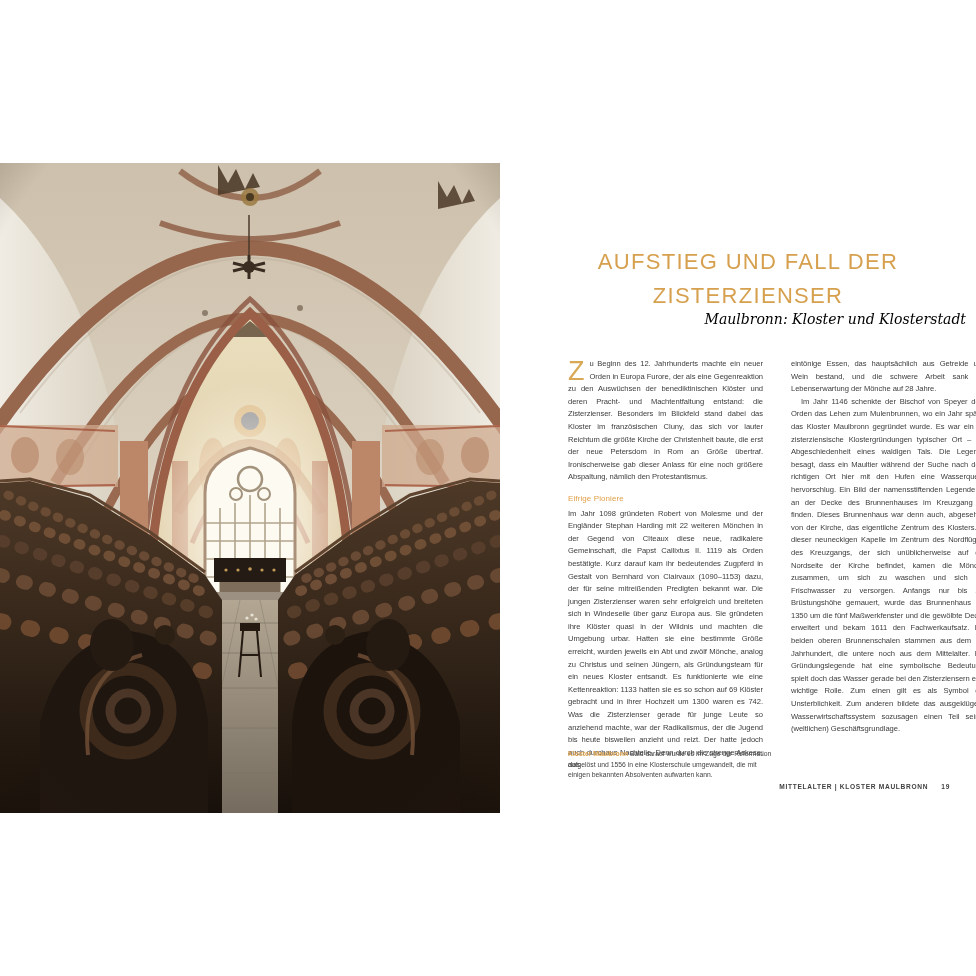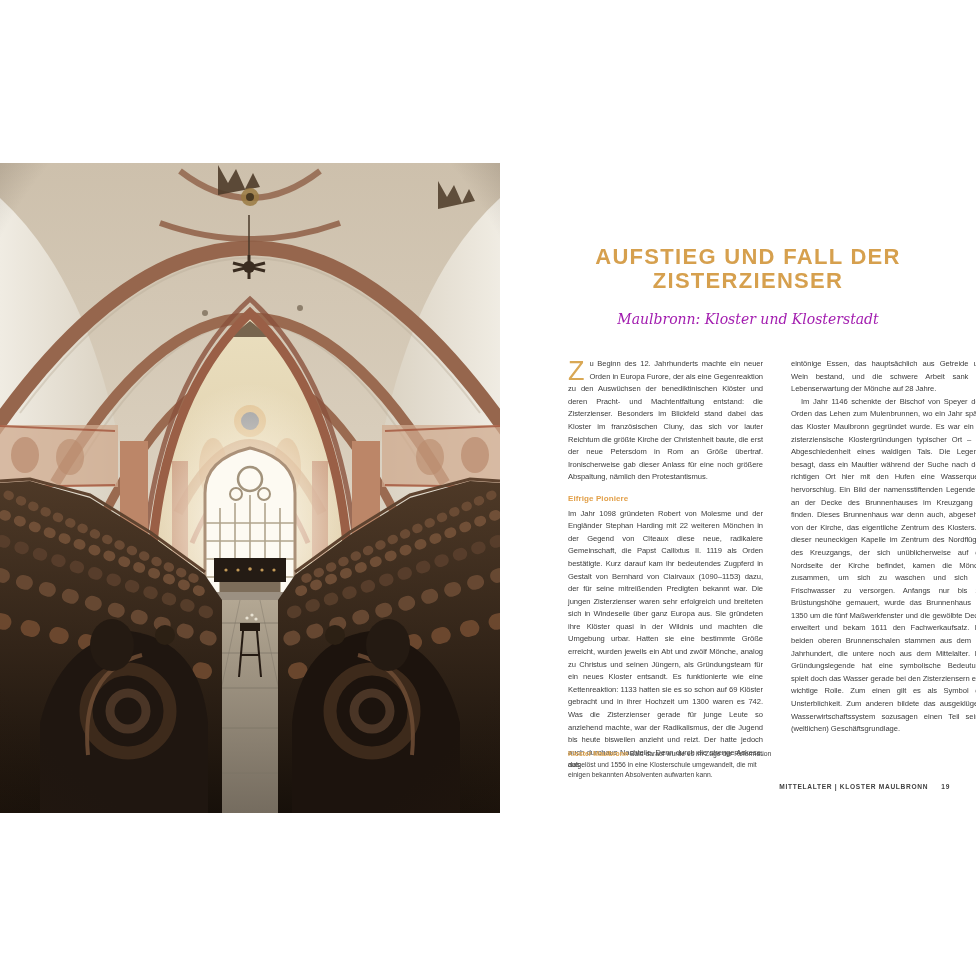--- a/index.html
+++ b/index.html
@@ -10,38 +10,38 @@
   
   .photo-page{
     position:absolute;left:0;top:163px;width:500px;height:650px;overflow:hidden;
     background:#d9cfbf;
   }
   .photo-page svg{display:block;width:500px;height:650px;}
   
   .right-page{position:absolute;left:530px;top:163px;width:436px;height:650px;background:#ffffff;}
   .title{
     position:absolute;top:82px;left:0;width:436px;text-align:center;
-    font-size:22px;line-height:24px;font-weight:bold;letter-spacing:1.3px;
+    font-size:22px;line-height:34px;font-weight:normal;letter-spacing:1.3px;
     color:#d6a04e;margin:0;padding:0 44px;box-sizing:border-box;
   }
   .subtitle{
-    position:absolute;top:148px;left:0;width:436px;text-align:center;
-    font-family:"DejaVu Serif",serif;font-style:italic;font-size:14px;color:#a21caf;
+    position:absolute;top:148px;left:0;width:436px;text-align:right;
+    font-family:"DejaVu Serif",serif;font-style:italic;font-size:14px;color:#000000;
   }
   .col{position:absolute;top:195px;width:195px;text-align:justify;
     font-size:7.6px;line-height:12.6px;letter-spacing:-0.05px;color:#3c3c3c;}
   .col1{left:38px;}
   .col2{left:242px;margin-left:19px;}
   .col p{margin:0;}
   .dropcap{
     float:left;font-size:27px;line-height:22px;color:#d9a855;
     padding:2px 5px 0 0;font-weight:400;
   }
   .subhead{
-    margin:9px 0 2px 0;font-size:8px;font-weight:bold;color:#e2a049;letter-spacing:.1px;
+    margin:9px 0 2px 0;font-size:8px;font-weight:normal;color:#e2a049;letter-spacing:.1px;
   }
   .indent{text-indent:10px;}
   .caption{
     position:absolute;left:38px;top:586px;width:208px;
     font-size:6.8px;line-height:10.6px;color:#444;text-align:left;
   }
   .caption-label{color:#dda24b;font-weight:bold;}
   .page-footer{
     position:absolute;right:16px;top:620px;display:flex;align-items:baseline;gap:13px;
     font-size:6.6px;font-weight:bold;letter-spacing:.7px;color:#3f3f3f;

